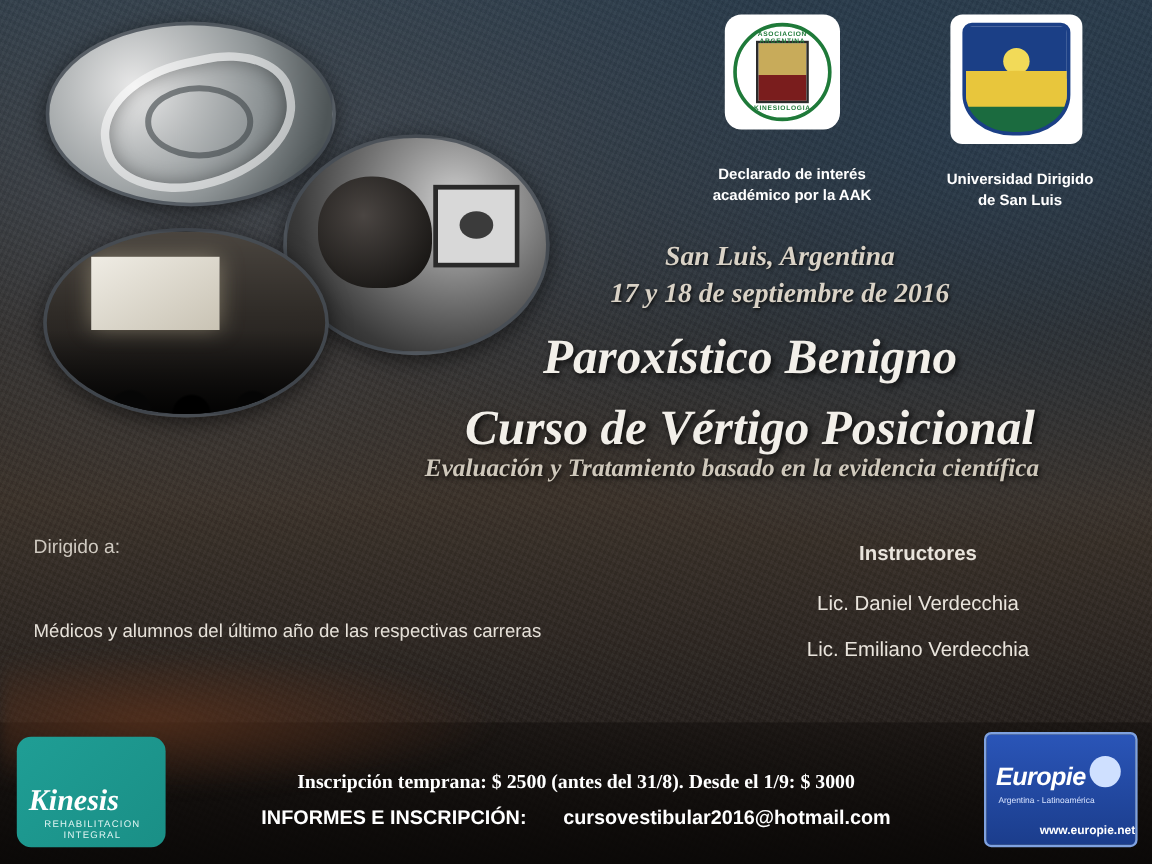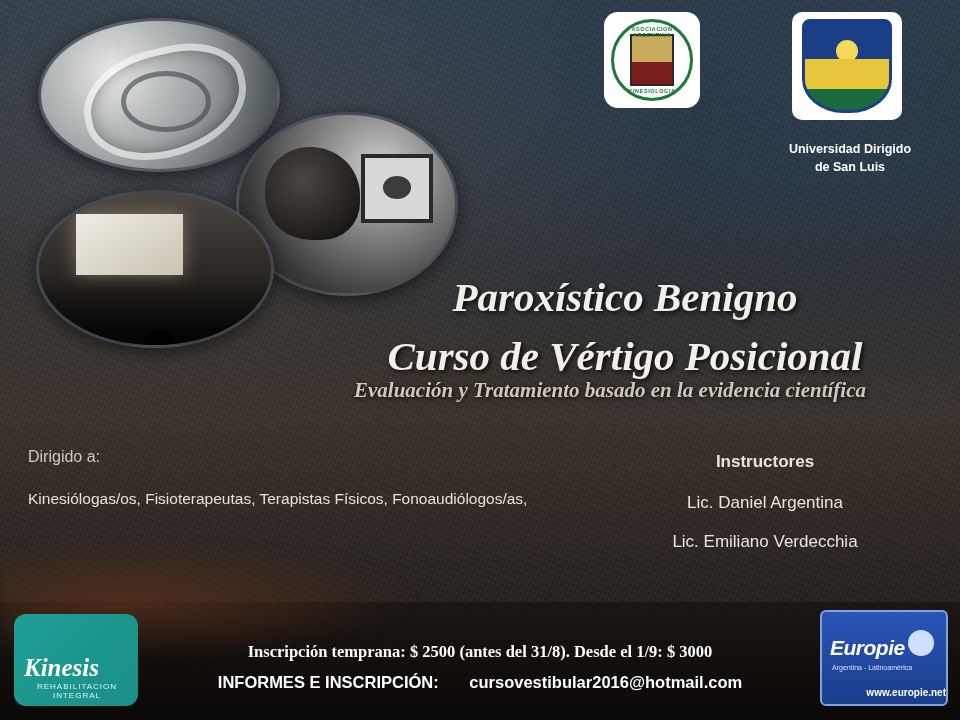--- a/index.html
+++ b/index.html
@@ -320,45 +320,53 @@
   </div>
 
   <div class="logo-aak">
     <div class="ring">
       <div class="arcs"></div>
       <div class="txt-top">ASOCIACION ARGENTINA</div>
       <div class="inner"></div>
       <div class="txt-bot">KINESIOLOGIA</div>
     </div>
   </div>
+  <div class="logo-caption cap-aak">
+    <div>Declarado de interés</div>
+    <div>académico  por la AAK</div>
+  </div>
 
   <div class="logo-unsl">
     <div class="shield">
       <div class="sun"></div>
       <div class="hill"></div>
     </div>
   </div>
   <div class="logo-caption cap-unsl">
     <div>Universidad Dirigido</div>
     <div>de San Luis</div>
   </div>
 
+  <div class="loc">
+    <div>San Luis, Argentina</div>
+    <div>17 y 18 de septiembre de 2016</div>
+  </div>
 
   <div class="title">
     <div>Paroxístico Benigno</div>
     <div>Curso de Vértigo Posicional</div>
   </div>
 
   <div class="subtitle">Evaluación y Tratamiento basado en la evidencia científica</div>
 
   <div class="audience-label">Dirigido a:</div>
-  <div class="audience-line1">Kinesiólogas/os,  Fisioterapeutas, Terapistas Físicos, Fonoaudiólogos/as,</div>
+  <div class="audience-line2">Médicos   y alumnos del último año de las respectivas carreras</div>
 
   <div class="instructors-title">Instructores</div>
-  <div class="instructor-1">Lic. Daniel Argentina</div>
+  <div class="instructor-1">Lic. Daniel Verdecchia</div>
   <div class="instructor-2">Lic. Emiliano Verdecchia</div>
 
   <div class="logo-kinesis">
     <div class="waves"></div>
     <div class="kname">Kinesis</div>
     <div class="ksub">REHABILITACION INTEGRAL</div>
   </div>
 
   <div class="price-line">Inscripción temprana: $ 2500  (antes del 31/8).     Desde el 1/9:  $ 3000</div>
   <div class="info-line">

